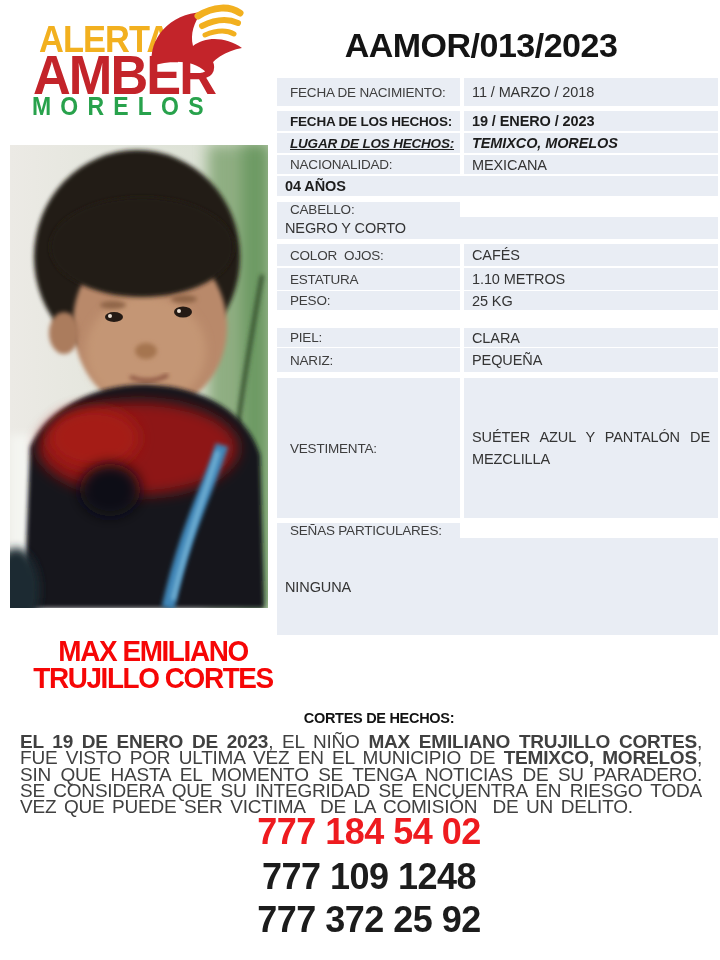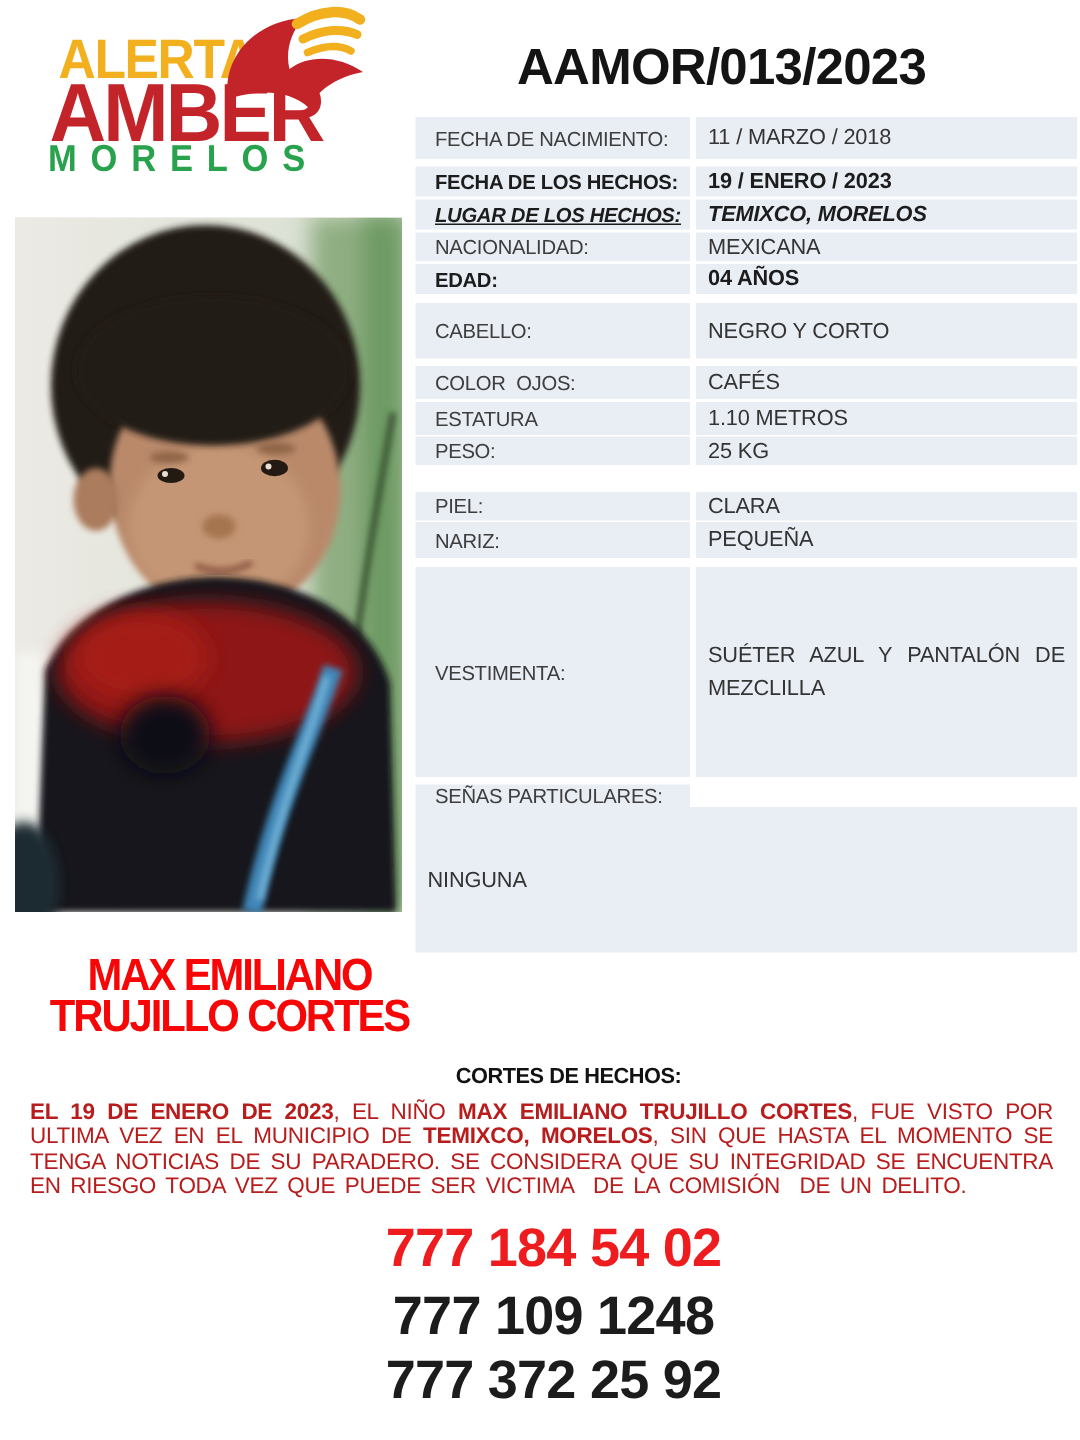--- a/index.html
+++ b/index.html
@@ -37,39 +37,39 @@
     font-size:14.5px;color:#343434;letter-spacing:-0.1px;}
   .t-value > span{width:100%;}
   .bold-row .t-label,.bold-row .t-value{font-weight:bold;color:#1c1c1c;}
   .u-label .t-label span{text-decoration:underline;}
   .v-justify .t-value > span{text-align:justify;line-height:22px;}
   .r1{height:28px;margin-bottom:5px;}
   .r2{height:20px;margin-bottom:2px;}
   .r3{height:20px;margin-bottom:2px;font-style:italic;}
   .r4{height:19px;margin-bottom:2px;}
   .r5{height:20px;margin-bottom:6px;}
-  .r6{height:37px;margin-bottom:5px;}
+  .r6{height:37px;margin-bottom:5px;flex-direction:column;}
   .r7{height:22px;margin-bottom:2px;}
   .r8{height:22px;margin-bottom:1px;}
   .r9{height:19px;margin-bottom:18px;}
   .r10{height:19px;margin-bottom:1px;}
   .r11{height:24px;margin-bottom:6px;}
   .r12{height:140px;margin-bottom:5px;}
   .r13{height:112px;flex-direction:column;}
 
   
   .child-name{left:12px;top:637px;width:282px;text-align:center;font-weight:bold;
     font-size:30px;line-height:27px;letter-spacing:-1.5px;
     transform:scaleX(0.93);transform-origin:center top;}
 
   
   .summary-heading{left:38px;top:710px;width:682px;text-align:center;
     font-size:14.5px;font-weight:bold;color:#121212;letter-spacing:-0.3px;}
-  .summary-text{left:20px;top:734px;width:682px;font-size:15px;line-height:16.3px;
-    text-align:justify;color:#b91c1c;letter-spacing:-0.2px;word-spacing:2.5px;}
+  .summary-text{left:20px;top:734px;width:682px;font-size:19px;line-height:16.3px;
+    text-align:justify;color:#404040;letter-spacing:-0.2px;word-spacing:2.5px;}
   .summary-text .seg-b{font-weight:bold;}
 
   
   .phone{left:9px;width:720px;text-align:center;font-weight:bold;letter-spacing:-0.5px;line-height:1;}
   .phone-1{top:814px;font-size:36px;}
   .phone-2{top:859px;font-size:36px;color:#1c1c1c;}
   .phone-3{top:902px;font-size:36px;color:#1c1c1c;}
 </style>
 </head>
 <body>
@@ -182,23 +182,20 @@
   </div>
   <div class="t-row r4">
     <div class="t-label">
         <span>NACIONALIDAD:</span>
       </div>
     <div class="t-value">
         <span>MEXICANA</span>
       </div>
   </div>
   <div class="t-row r5 bold-row">
-    <div class="t-label">
-        <span>EDAD:</span>
-      </div>
     <div class="t-value">
         <span>04 AÑOS</span>
       </div>
   </div>
   <div class="t-row r6">
     <div class="t-label">
         <span>CABELLO:</span>
       </div>
     <div class="t-value">
         <span>NEGRO Y CORTO</span>

